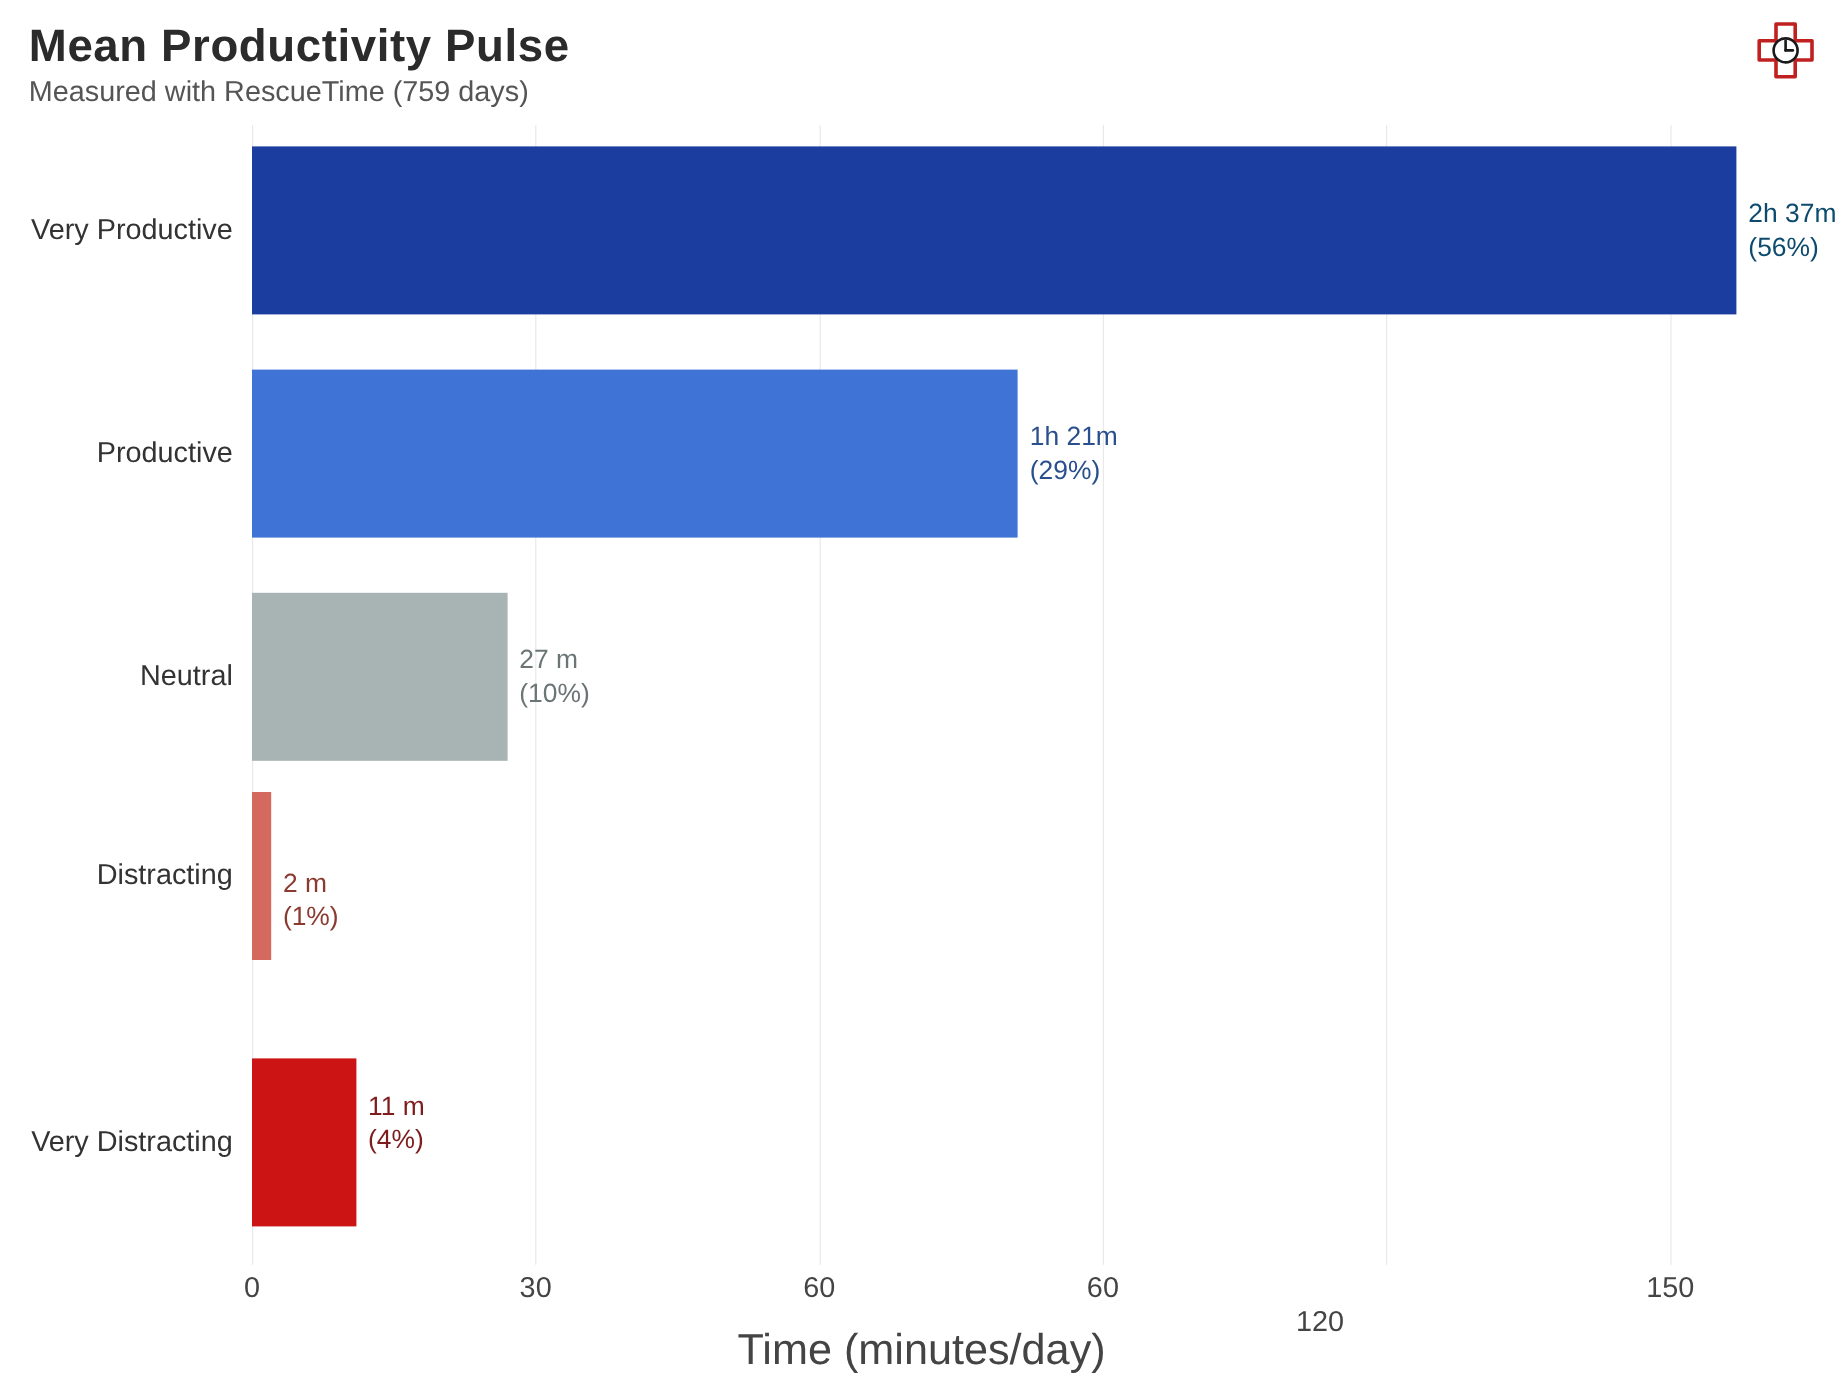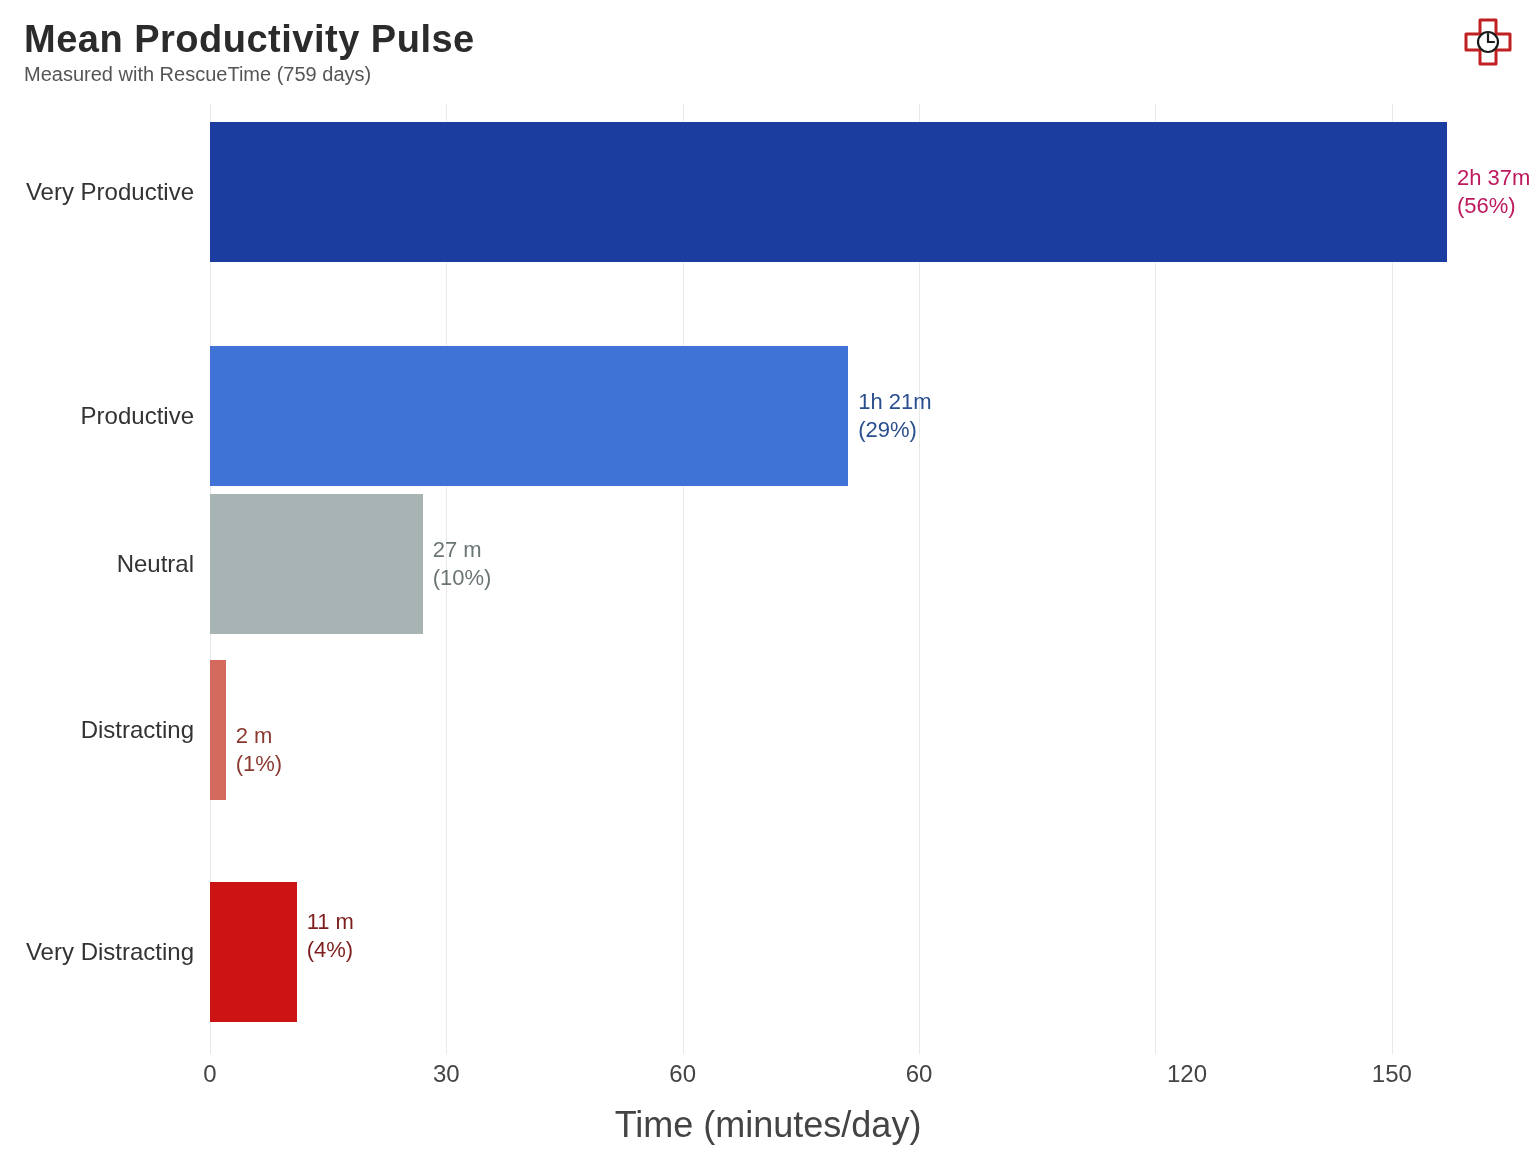--- a/index.html
+++ b/index.html
@@ -19,21 +19,21 @@
     height: 1156px;
     padding: 18px 24px 16px 24px;
   }
   .title {
     font-size: 38px;
     font-weight: 600;
     color: #2b2b2b;
     letter-spacing: 0.5px;
   }
   .subtitle {
-    font-size: 20px;
+    font-size: 24px;
     color: #555;
     margin-top: 2px;
   }
   .logo {
     position: absolute;
     top: 16px;
     right: 22px;
     width: 52px;
     height: 52px;
   }
@@ -131,26 +131,26 @@
         <div class="grid-line" style="left: 472.727px;"></div>
         <div class="grid-line" style="left: 709.091px;"></div>
         <div class="grid-line" style="left: 945.455px;"></div>
         <div class="grid-line" style="left: 1181.82px;"></div>
       </div>
 
     <div id="bars">
         <div class="bar-row" style="top: 18px; height: 140px;">
           <div class="y-label">Very Productive</div>
           <div class="bar" style="width: 1236.97px; background: rgb(27, 61, 159);"></div>
-          <div class="bar-label-outside" style="left: 1246.97px; color: #be185d; top: 42px;">
+          <div class="bar-label-outside" style="left: 1246.97px; color: #0c4a6e; top: 42px;">
             <div>2h 37m</div>
             <div>(56%)</div>
           </div>
         </div>
-        <div class="bar-row" style="top: 204px; height: 140px; margin-top: 38px;">
+        <div class="bar-row" style="top: 204px; height: 140px;">
           <div class="y-label">Productive</div>
           <div class="bar" style="width: 638.182px; background: rgb(63, 116, 214);"></div>
           <div class="bar-label-outside" style="left: 648.182px; color: rgb(42, 79, 142); top: 42px;">
             <div>1h 21m</div>
             <div>(29%)</div>
           </div>
         </div>
         <div class="bar-row" style="top: 390px; height: 140px;">
           <div class="y-label">Neutral</div>
           <div class="bar" style="width: 212.727px; background: rgb(167, 180, 179);"></div>
@@ -176,19 +176,19 @@
           </div>
         </div>
       </div>
   </div>
 
   <div class="x-axis" id="x-axis">
       <div class="x-tick" style="left: 0px;">0</div>
       <div class="x-tick" style="left: 236.364px;">30</div>
       <div class="x-tick" style="left: 472.727px; text-align: right;">60</div>
       <div class="x-tick" style="left: 709.091px;">60</div>
-      <div class="x-tick" style="left: 977px;">120</div>
+      <div class="x-tick" style="left: 890px; margin-top: 28px;">120</div>
       <div class="x-tick" style="left: 1181.82px;">150</div>
     </div>
 
   <div class="x-title">Time (minutes/day)</div>
 
 </div>
 
 </body></html>

